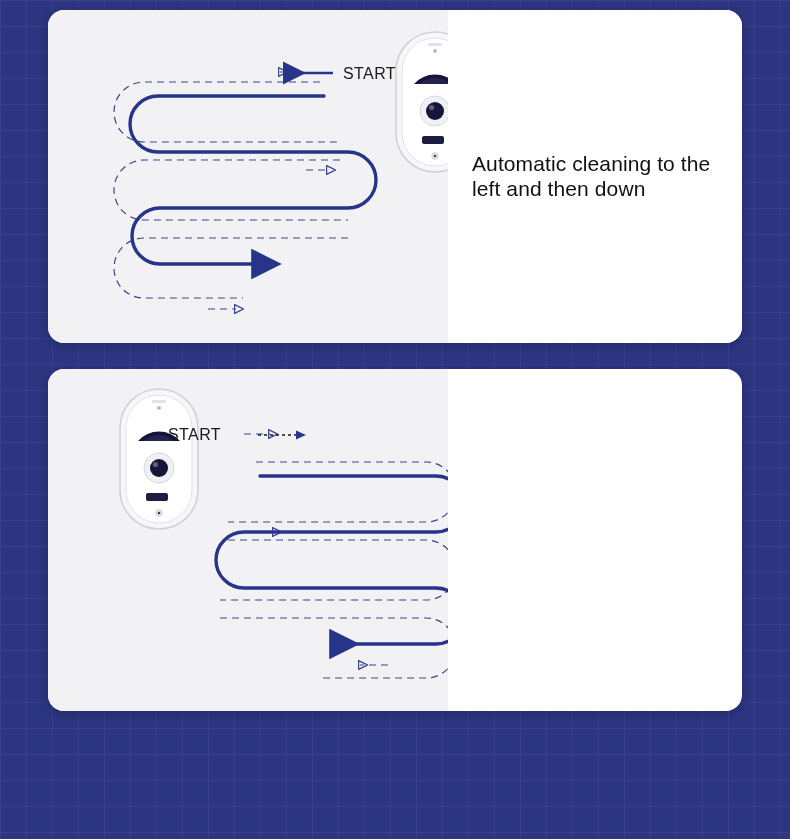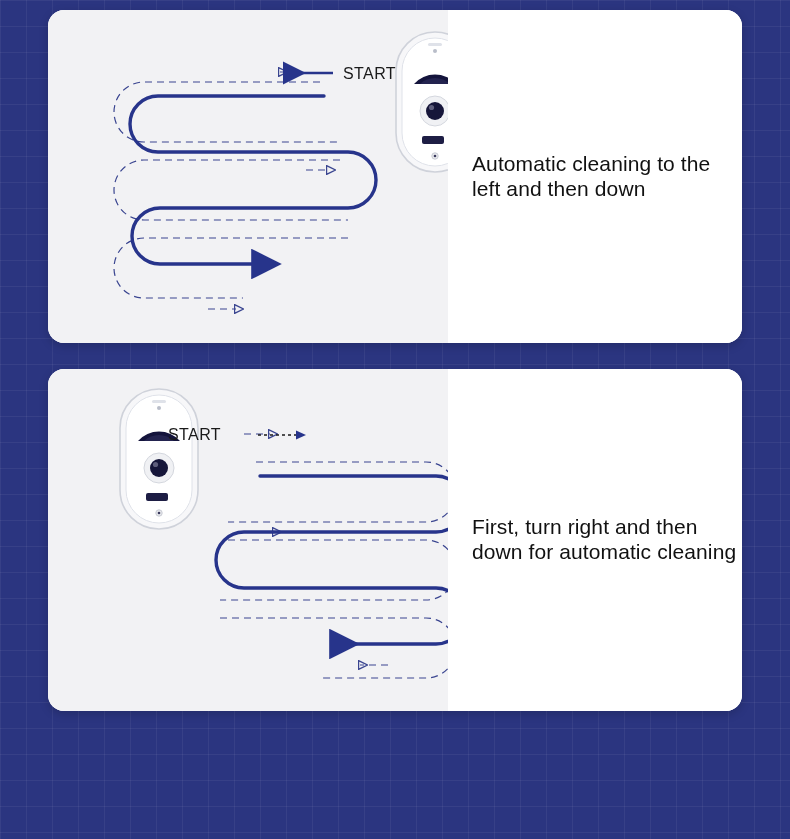--- a/index.html
+++ b/index.html
@@ -204,18 +204,15 @@
             <circle cx="111" cy="99" r="9" fill="#16163a"></circle>
             <circle cx="107.5" cy="95.5" r="2.6" fill="#5e5e7c"></circle>
             <rect x="98" y="124" width="22" height="8" rx="2" fill="#1d1d44"></rect>
             <circle cx="111" cy="144" r="3.2" fill="#e9eaee" stroke="#c8cbd4" stroke-width="1"></circle>
             <circle cx="111" cy="144" r="1.3" fill="#3a3a5c"></circle>
           </g>
         </svg>
       </div>
       <div class="start-label p2-start" style="top:57px; left:120px;">START</div>
     </div>
-    <div class="text-side">
-      <div class="caption">First, turn right and then down for automatic cleaning</div>
-    </div>
   </div>
 
 </div>
 
 </body></html>

